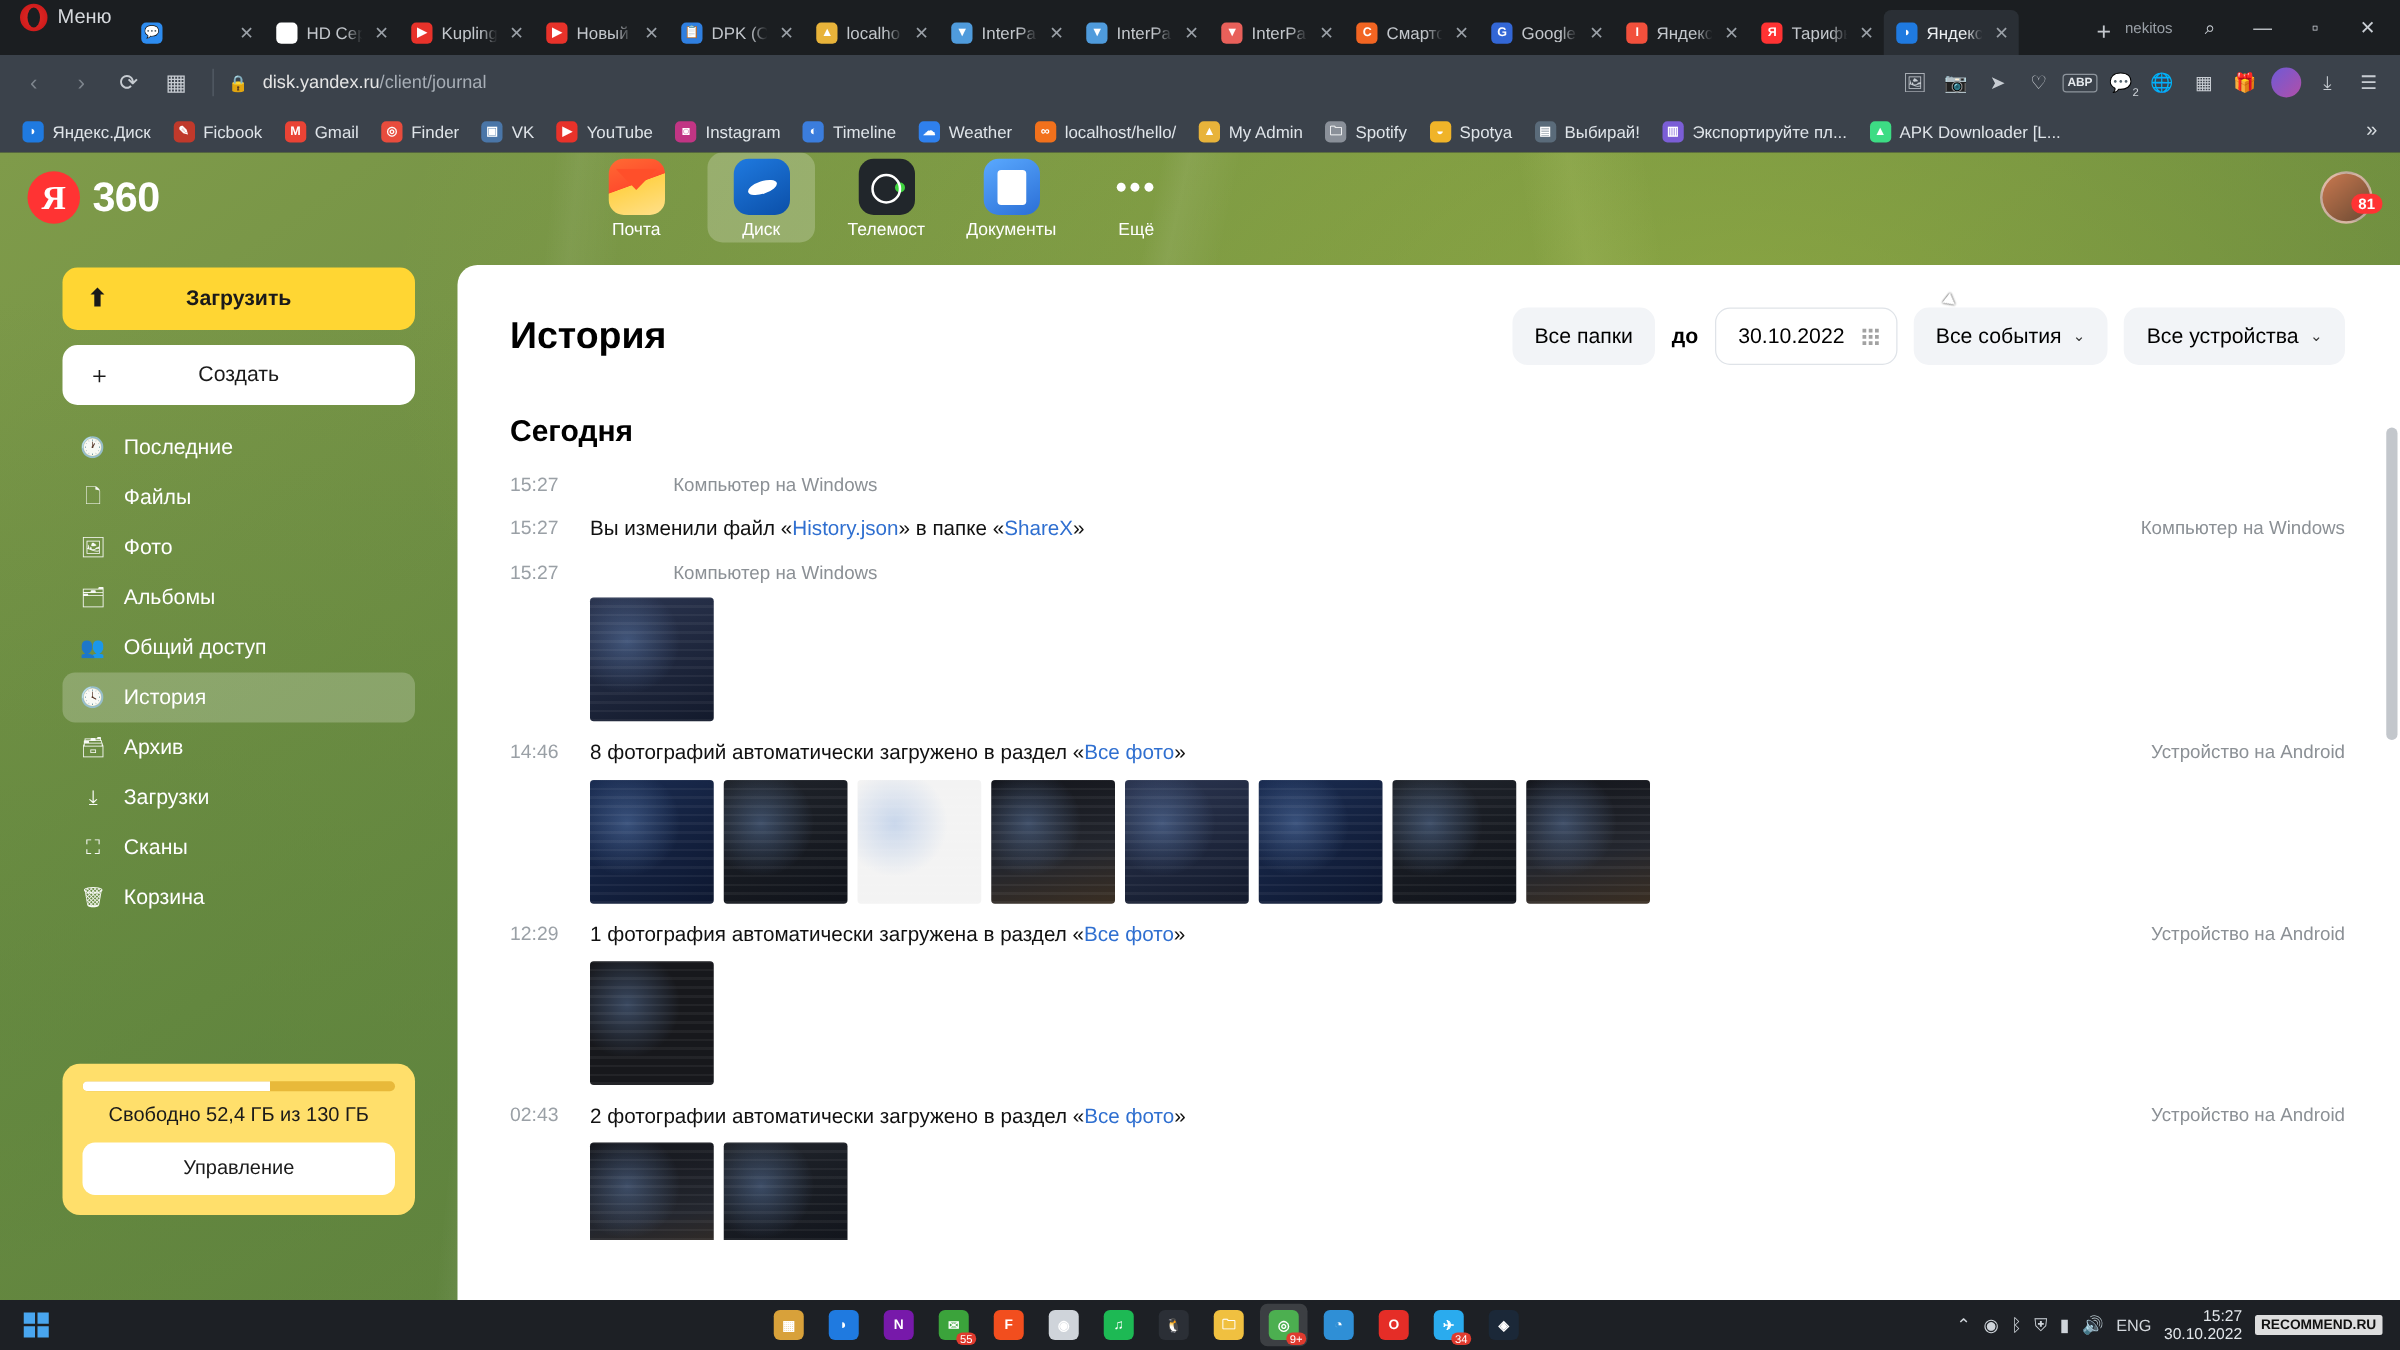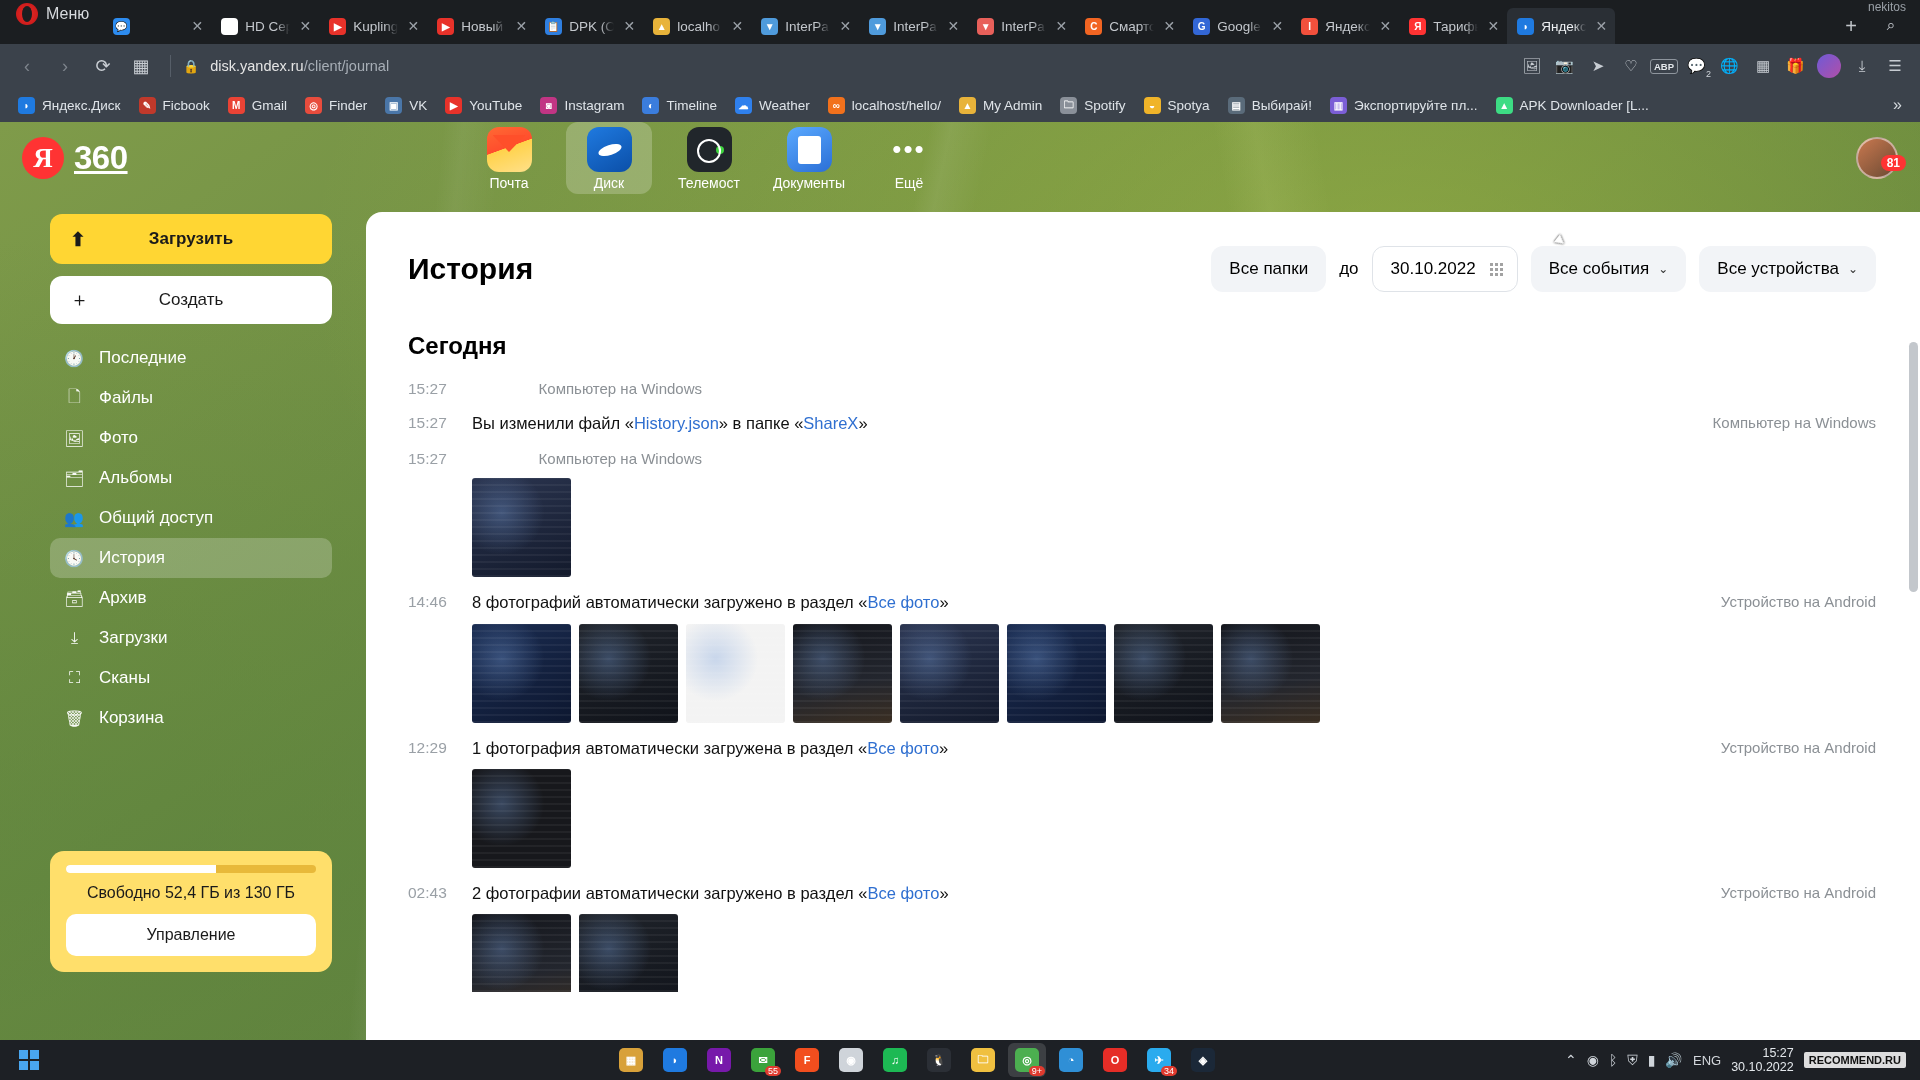--- a/index.html
+++ b/index.html
@@ -47,21 +47,21 @@
     display: flex; align-items: center; justify-content: center;
     font-size: 10px; font-weight: bold; color: #fff; overflow: hidden;
   }
   .tab .tlabel {
     overflow: hidden; flex: 1; min-width: 0;
     -webkit-mask-image: linear-gradient(to right, #000 70%, transparent 100%);
     mask-image: linear-gradient(to right, #000 70%, transparent 100%);
   }
   .tab .tclose { width: 16px; flex: none; color: #9ba1a8; font-size: 14px; text-align: center; }
   .newtab { width: 34px; height: 36px; color: #c3c7cc; font-size: 20px; display: flex; align-items: center; justify-content: center; }
-  .wincontrols { display: flex; align-items: center; height: 44px; padding-right: 6px; gap: 2px; flex-direction: column; }
+  .wincontrols { display: flex; align-items: center; height: 44px; padding-right: 6px; gap: 2px; }
   .wincontrols .wc { width: 40px; height: 32px; color: #c9ced4; font-size: 15px; display: flex; align-items: center; justify-content: center; }
   .user-chip { color: #9aa0a7; font-size: 12px; padding-right: 8px; }
 
   
   .addrbar {
     position: absolute; top: 44px; left: 0; width: 1920px; height: 44px;
     background: #3b424b; display: flex; align-items: center; padding: 0 10px; gap: 4px;
   }
   .navbtn { width: 34px; height: 30px; display: flex; align-items: center; justify-content: center; color: #c7ccd2; font-size: 18px; }
   .navbtn.dim { color: #7d848c; }
@@ -103,21 +103,21 @@
   }
   .y360-header {
     position: relative; height: 72px; display: flex; align-items: center; padding: 0 22px;
   }
   .y-logo { display: flex; align-items: center; gap: 10px; width: 186px; }
   .y-mark {
     width: 42px; height: 42px; border-radius: 50%; background: #f33;
     color: #fff; font-size: 27px; font-weight: bold; display: flex; align-items: center; justify-content: center;
     font-family: "Liberation Serif", serif;
   }
-  .y-360 { color: #fff; font-size: 33px; font-weight: bold; letter-spacing: -0.5px; text-decoration: underline; }
+  .y-360 { color: #fff; font-size: 33px; font-weight: bold; letter-spacing: -0.5px; }
   .y-search {
     width: 318px; height: 41px; border-radius: 10px; background: rgba(255,255,255,0.30);
     display: flex; align-items: center; padding: 0 14px; margin-left: 10px;
   }
   .y-search input {
     flex: 1; border: 0; background: transparent; outline: none;
     color: #fff; font-size: 16.5px; font-family: "Liberation Sans", sans-serif;
   }
   .y-search input::placeholder { color: #f0f4e8; }
   .y-search .sicon { color: #eef2e6; font-size: 16px; }
@@ -177,21 +177,21 @@
     position: absolute; left: 366px; top: 90px; width: 1554px; height: 828px;
     background: #fff; border-radius: 16px 0 0 0; overflow: hidden;
   }
   .content-head { display: flex; align-items: center; padding: 34px 44px 0 42px; }
   .page-title { font-size: 30px; font-weight: bold; color: #000; }
   .filters { margin-left: auto; display: flex; align-items: center; gap: 13px; }
   .fbtn {
     height: 46px; border-radius: 12px; background: #f2f4f7; color: #000;
     display: flex; align-items: center; gap: 9px; padding: 0 18px; font-size: 17px;
   }
-  .flabel-do { font-size: 17px; color: #000; }
+  .flabel-do { font-size: 17px; color: #000; font-weight: bold; }
   .date-field {
     height: 46px; border-radius: 12px; border: 1px solid #dfe3e8; background: #fff;
     display: flex; align-items: center; gap: 14px; padding: 0 14px 0 18px; font-size: 17px; color: #000;
   }
   .cal-ico { display: grid; grid-template-columns: repeat(3,3px); grid-gap: 2px; opacity: .45; }
   .cal-ico i { width: 3px; height: 3px; background: #333; display: block; }
   .chev { font-size: 12px; color: #333; }
 
   .feed { padding: 30px 44px 0 42px; height: 700px; overflow: hidden; }
   .day-title { font-size: 24px; font-weight: bold; color: #000; margin: 10px 0 18px; }

